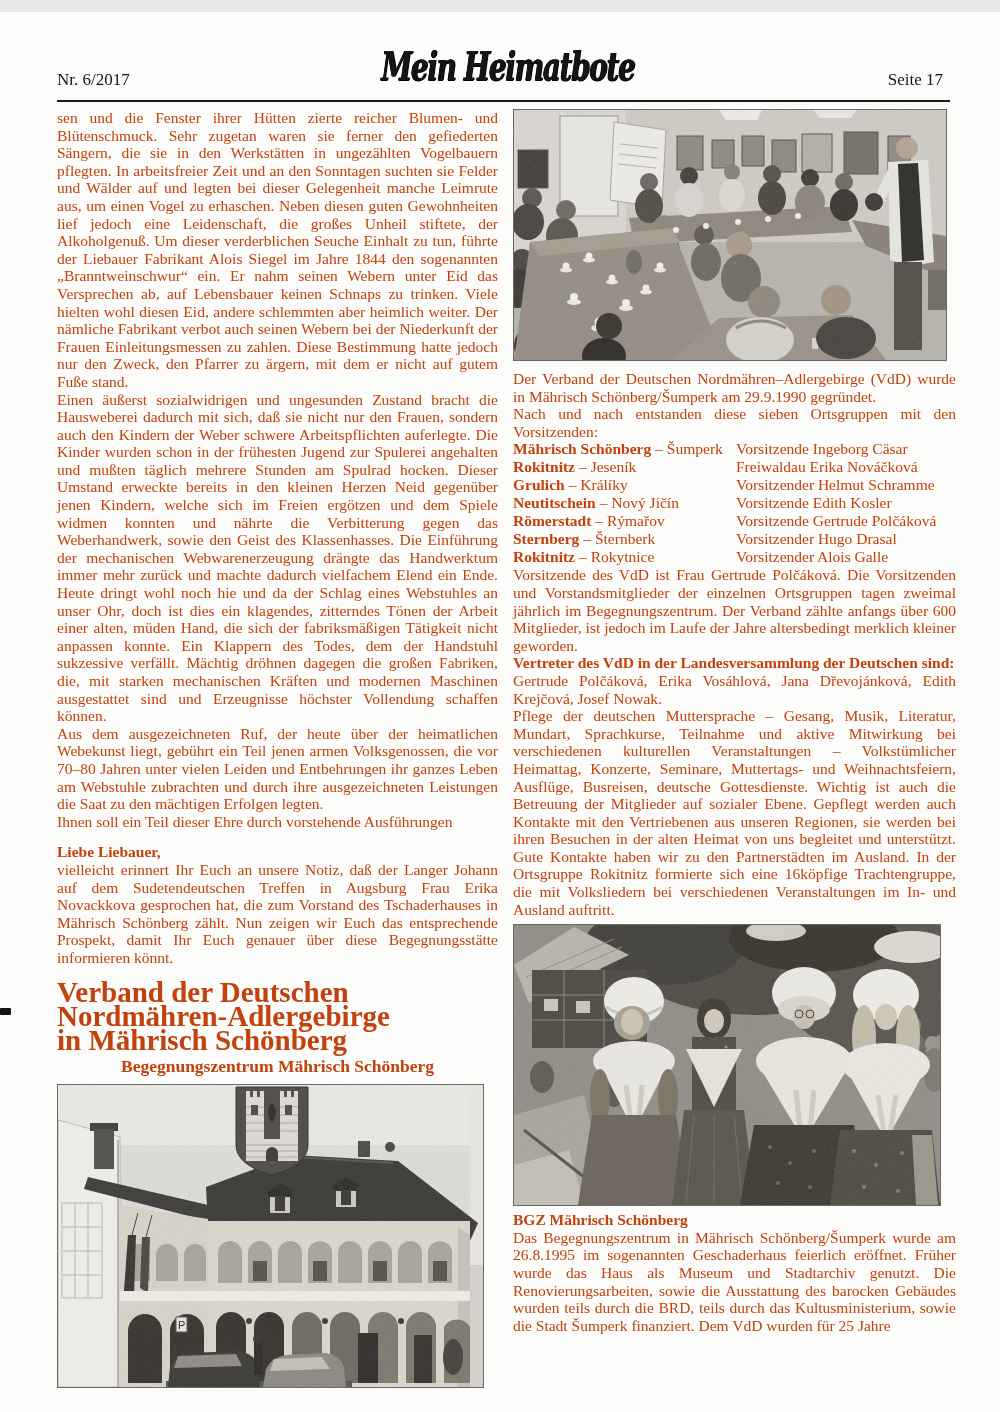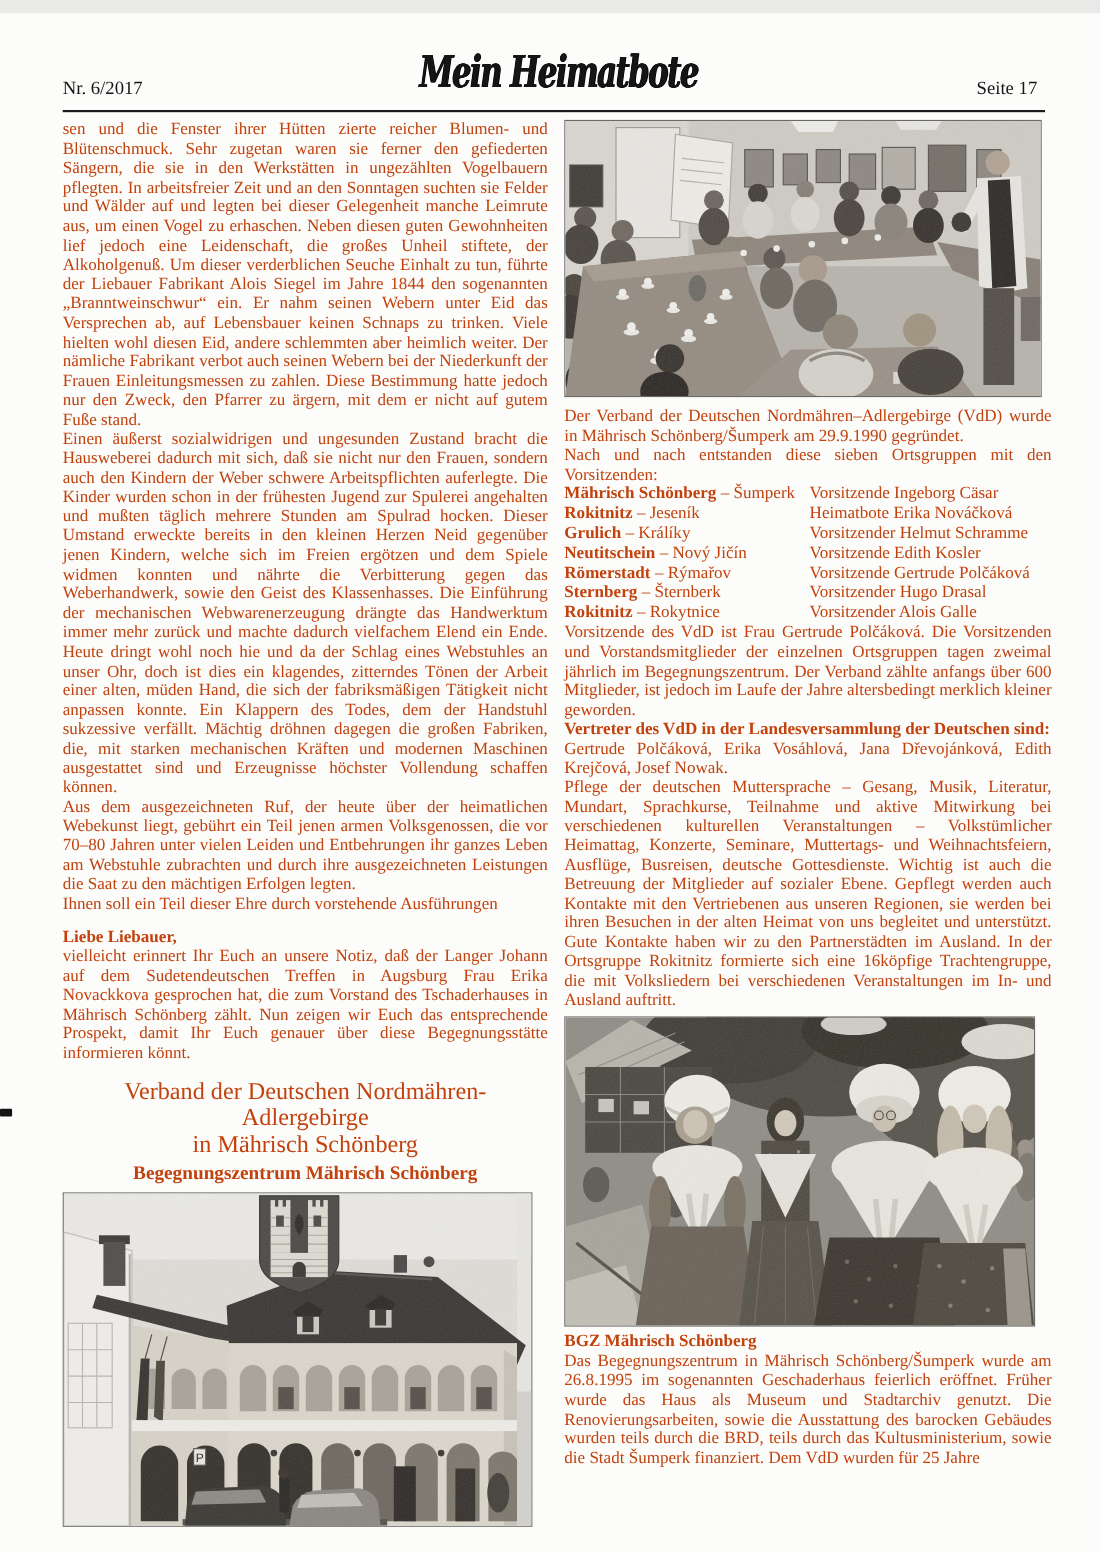--- a/index.html
+++ b/index.html
@@ -12,21 +12,21 @@
   .hdr-rule{position:absolute;left:57px;top:88px;width:893px;height:2px;background:#1b1b1b;}
   
   .col{position:absolute;top:97px;font-family:"Liberation Serif",serif;font-size:15.5px;line-height:17.6px;text-align:justify;color:#c2410c;}
   .col-left{left:57px;width:441px;}
   .col-right{left:513px;width:443px;}
   .col p{margin:0;}
   p.bold{font-weight:bold;}
   .sig-row{display:flex;justify-content:space-between;}
   .sig-author{font-style:italic;}
   .lead-head{font-weight:bold;margin-top:13px !important;}
-  .headline{font-weight:normal;font-size:22px;line-height:24px;text-align:center;margin-top:13px;}
+  .headline{font-weight:bold;font-size:29px;line-height:24px;text-align:left;margin-top:13px;}
   .subheadline{font-weight:bold;font-size:17.5px;line-height:22px;text-align:center;margin-top:3px;}
   .photo{display:block;border:1px solid #6a6a66;background:#cWe;}
   .photo-left{margin-top:7px;}
   .photo-top{margin-bottom:9px;}
   .photo-mid{margin-top:6px;margin-bottom:5px;}
   
   .groups{margin:0;}
   .grow{display:flex;line-height:18px;}
   .gplace{width:223px;flex:none;}
   .gcz{margin-left:4px;}
@@ -318,21 +318,21 @@
     <p>Der Verband der Deutschen Nordmähren–Adlergebirge (VdD) wurde in Mährisch Schönberg/Šumperk am 29.9.1990 gegründet.</p>
     <p>Nach und nach entstanden diese sieben Ortsgruppen mit den Vorsitzenden:</p>
 
     <div class="groups">
       <div class="grow">
         <span class="gplace"><b>Mährisch Schönberg</b><span class="gcz">– Šumperk</span></span>
         <span class="gchair">Vorsitzende Ingeborg Cäsar</span>
       </div>
       <div class="grow">
         <span class="gplace"><b>Rokitnitz</b><span class="gcz">– Jeseník</span></span>
-        <span class="gchair">Heimatbote Erika Nováčková</span>
+        <span class="gchair">Freiwaldau Erika Nováčková</span>
       </div>
       <div class="grow">
         <span class="gplace"><b>Grulich</b><span class="gcz">– Králíky</span></span>
         <span class="gchair">Vorsitzender Helmut Schramme</span>
       </div>
       <div class="grow">
         <span class="gplace"><b>Neutitschein</b><span class="gcz">– Nový Jičín</span></span>
         <span class="gchair">Vorsitzende Edith Kosler</span>
       </div>
       <div class="grow">

